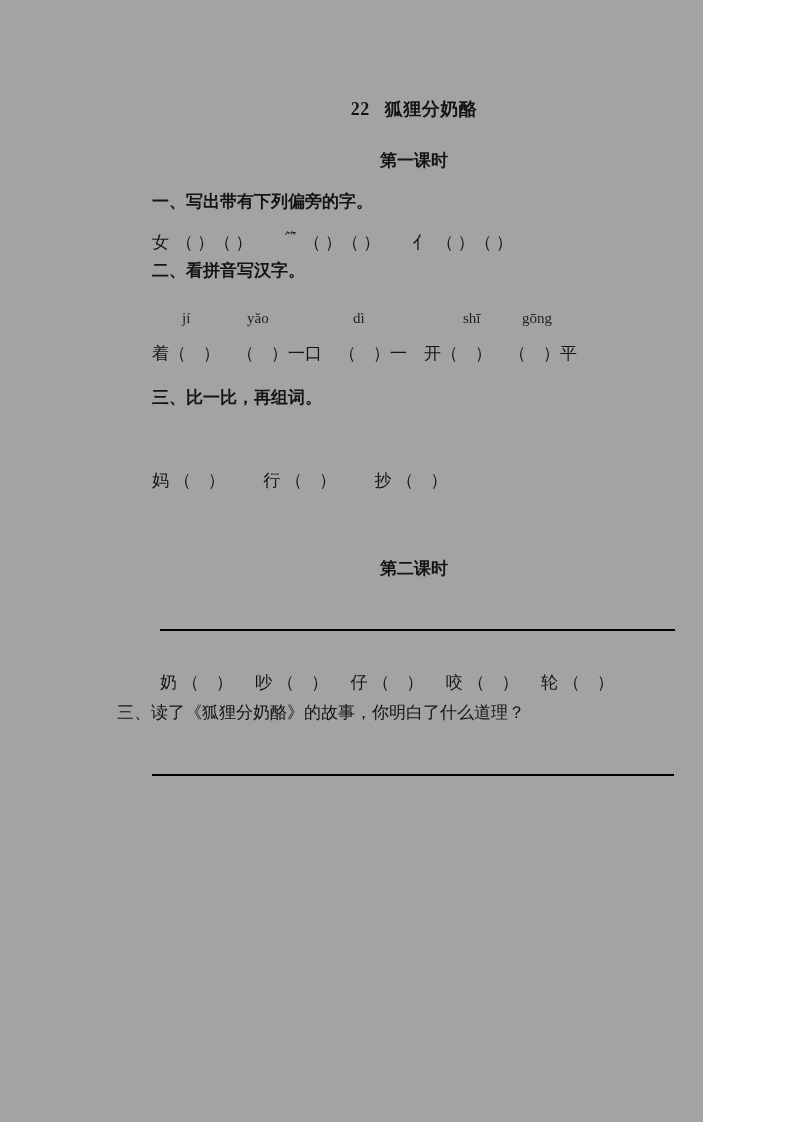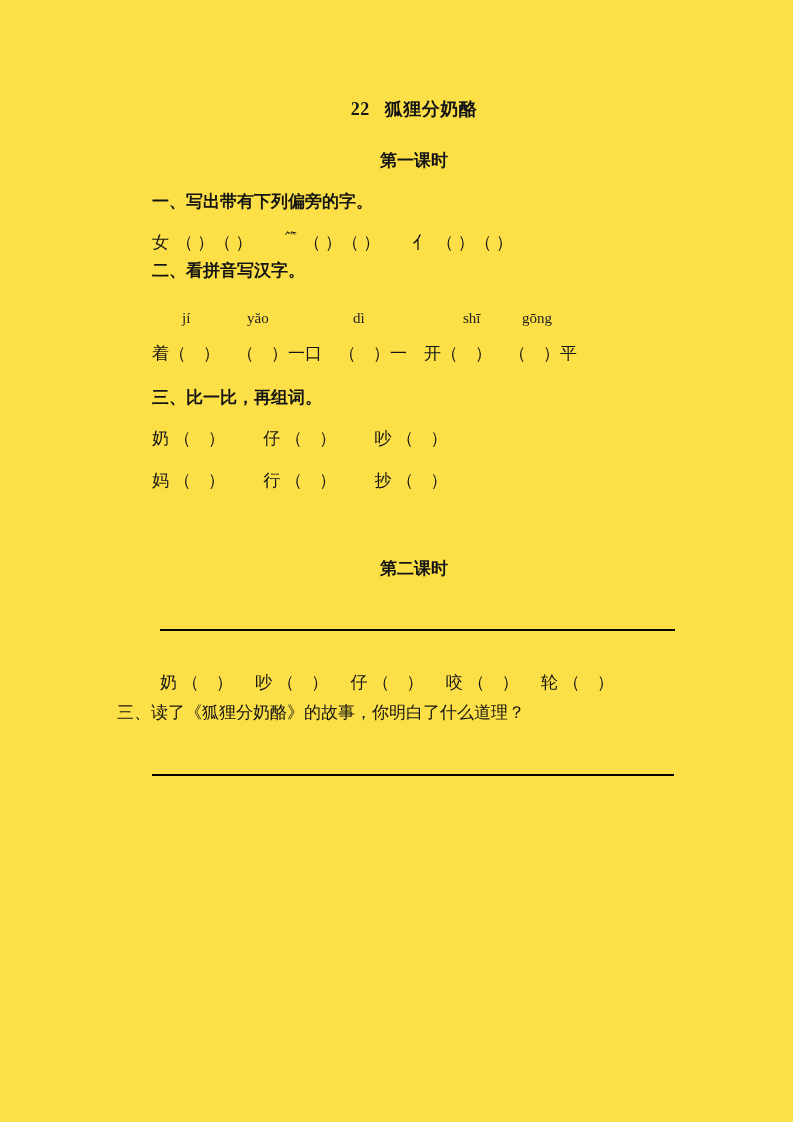--- a/index.html
+++ b/index.html
@@ -1,19 +1,19 @@
 <!DOCTYPE html>
 <html><head>
 <meta charset="utf-8">
 <style>
   html,body { margin:0; padding:0; background:#ffffff; }
   .page {
     position:relative;
-    width:793px; height:1122px;
-    background:#fde047;
+    width:703px; height:1122px;
+    background:#a3a3a3;
     color:#141414;
     font-family:"Liberation Serif","DejaVu Serif",serif;
     font-size:17px;
     line-height:1.25;
     overflow:hidden;
   }
   .abs { position:absolute; white-space:nowrap; }
   .centered { left:414px; transform:translateX(-50%); }
   .hd { font-family:"Liberation Sans","DejaVu Sans",sans-serif; font-weight:bold; }
 
@@ -87,25 +87,20 @@
   <span class="pin pin-0">jí</span>
   <span class="pin pin-1">yǎo</span>
   <span class="pin pin-2">dì</span>
   <span class="pin pin-3">shī</span>
   <span class="pin pin-4">gōng</span>
 
   <div class="abs hanzi-line">着（　）　（　）一口　（　）一　开（　）　（　）平</div>
 
   <div class="abs q-label-s1 q3-label hd">三、比一比，再组词。</div>
 
-  <div class="abs word-row row-s1 row-s1-a">
-    <span class="word-item"><span class="word-char">奶</span><span class="word-blank">（　）</span></span>
-    <span class="word-item"><span class="word-char">仔</span><span class="word-blank">（　）</span></span>
-    <span class="word-item"><span class="word-char">吵</span><span class="word-blank">（　）</span></span>
-  </div>
 
   <div class="abs word-row row-s1 row-s1-b">
     <span class="word-item"><span class="word-char">妈</span><span class="word-blank">（　）</span></span>
     <span class="word-item"><span class="word-char">行</span><span class="word-blank">（　）</span></span>
     <span class="word-item"><span class="word-char">抄</span><span class="word-blank">（　）</span></span>
   </div>
 
   <div class="abs centered s2-heading hd">第二课时</div>
 
   <div class="ans-line ans-1"></div>

